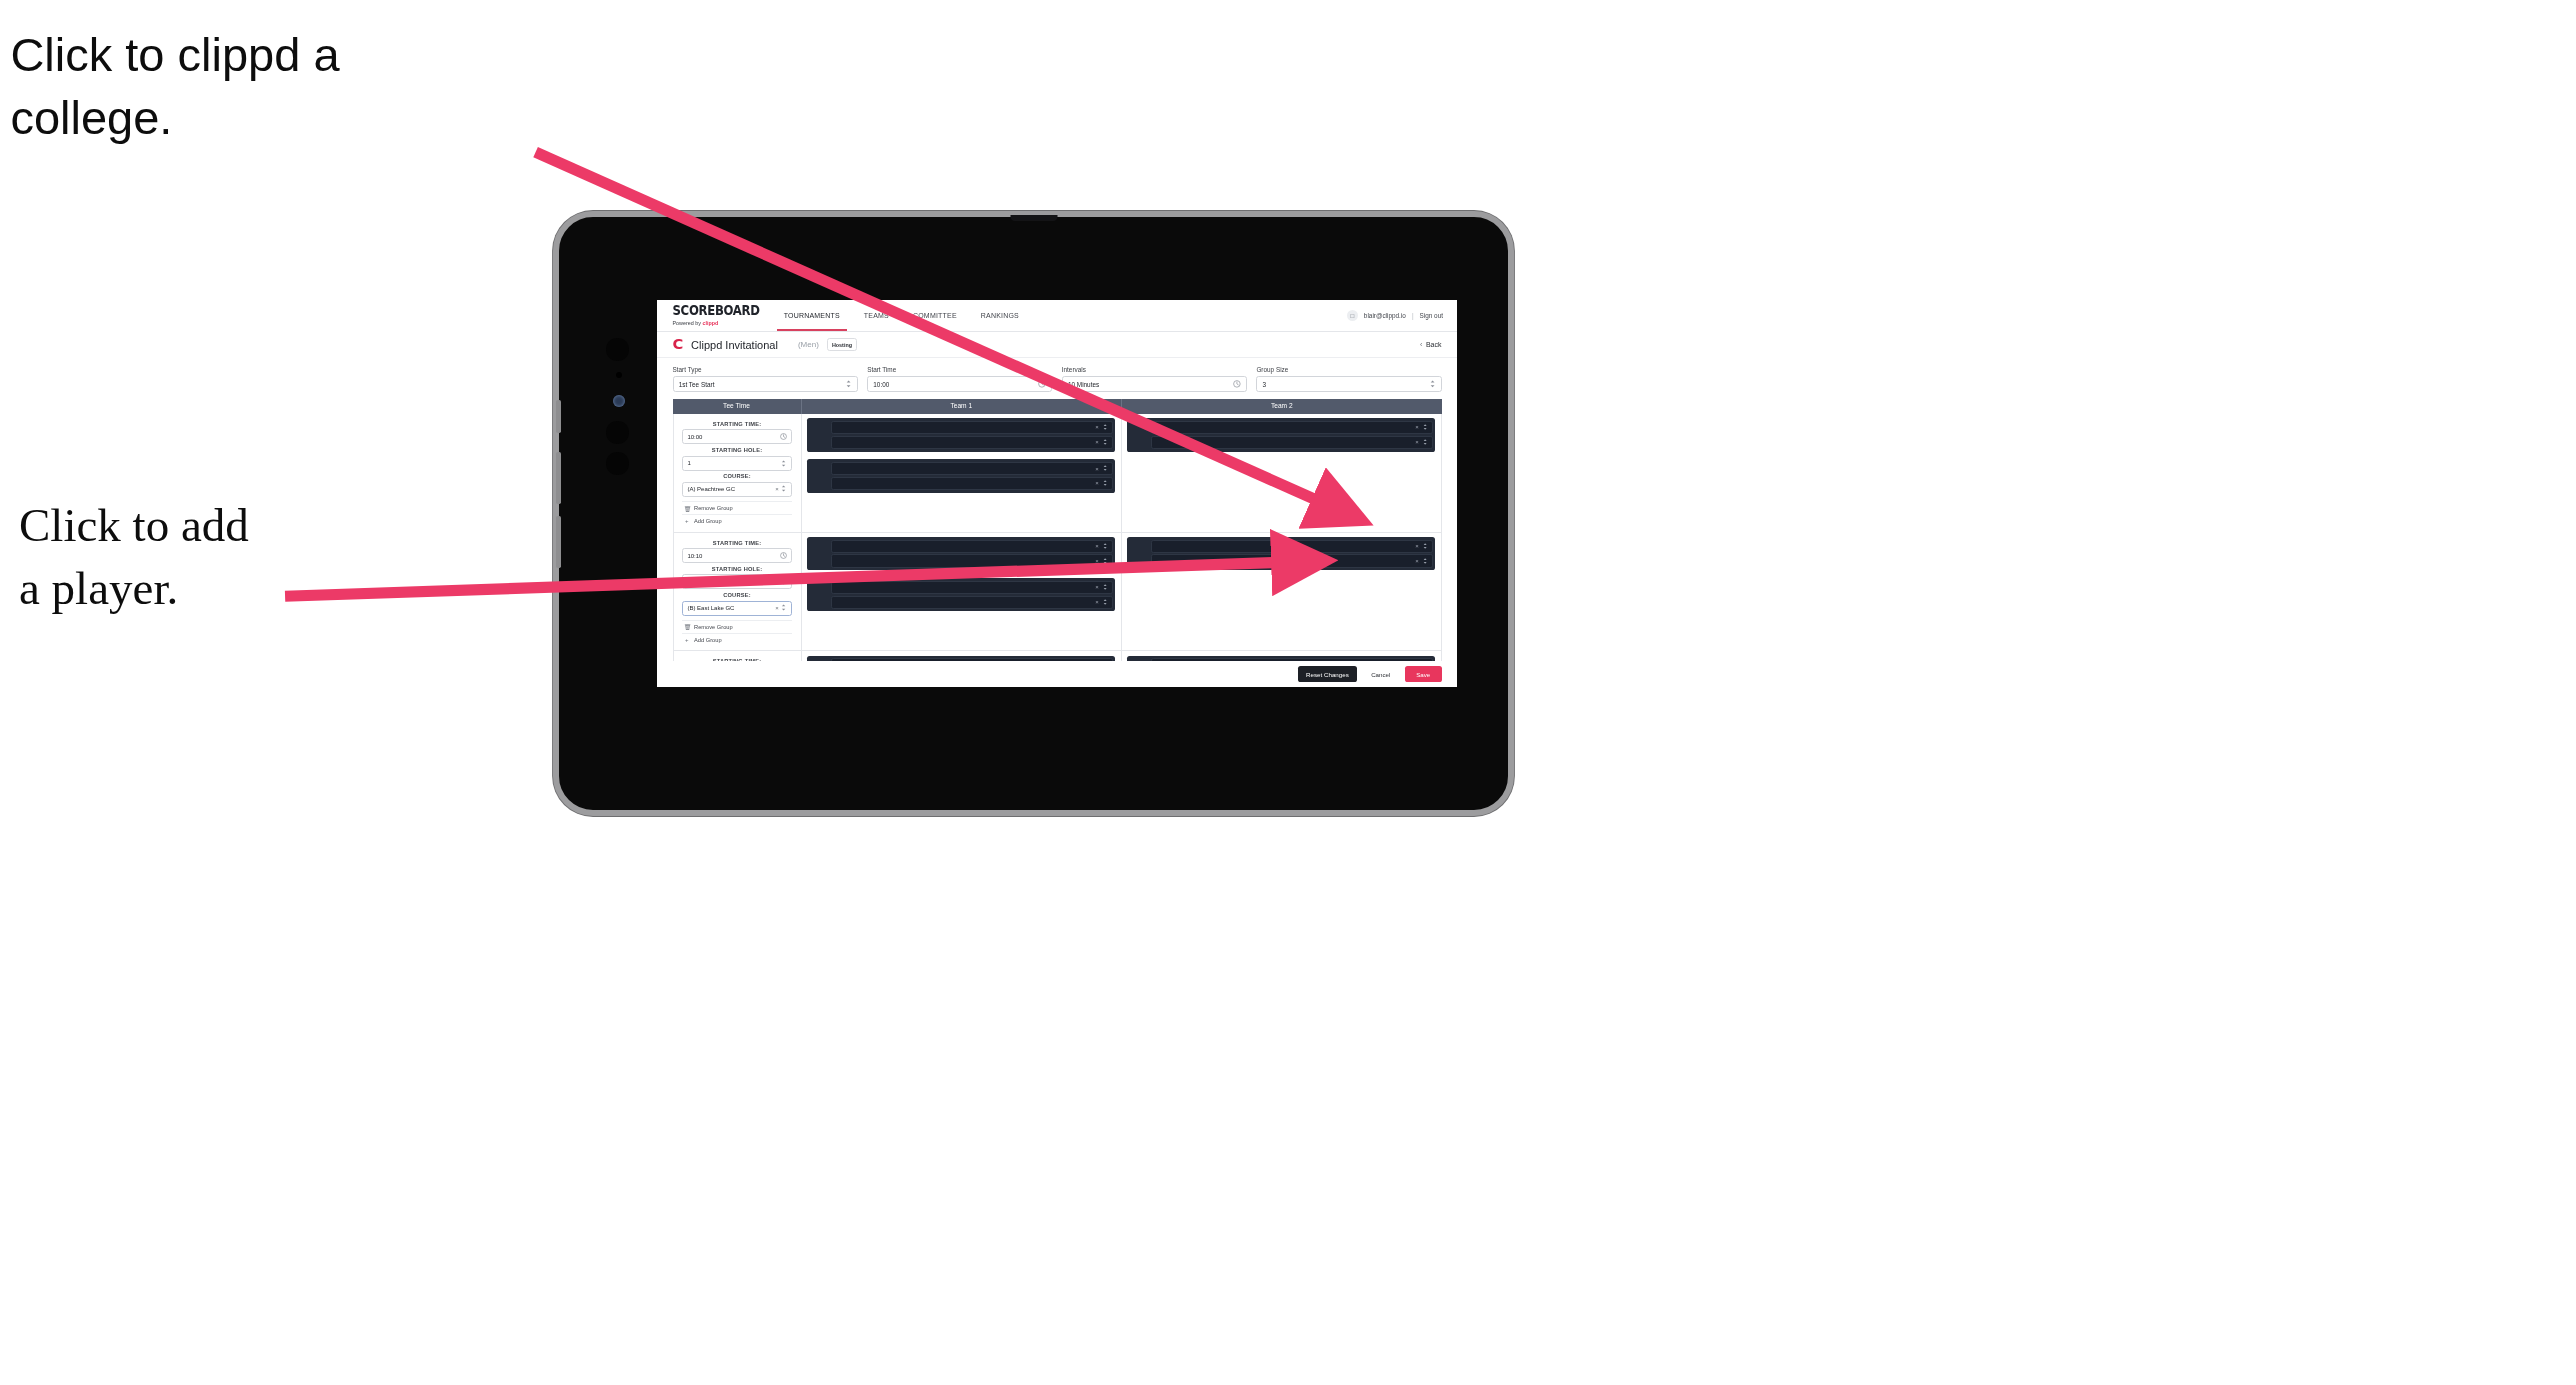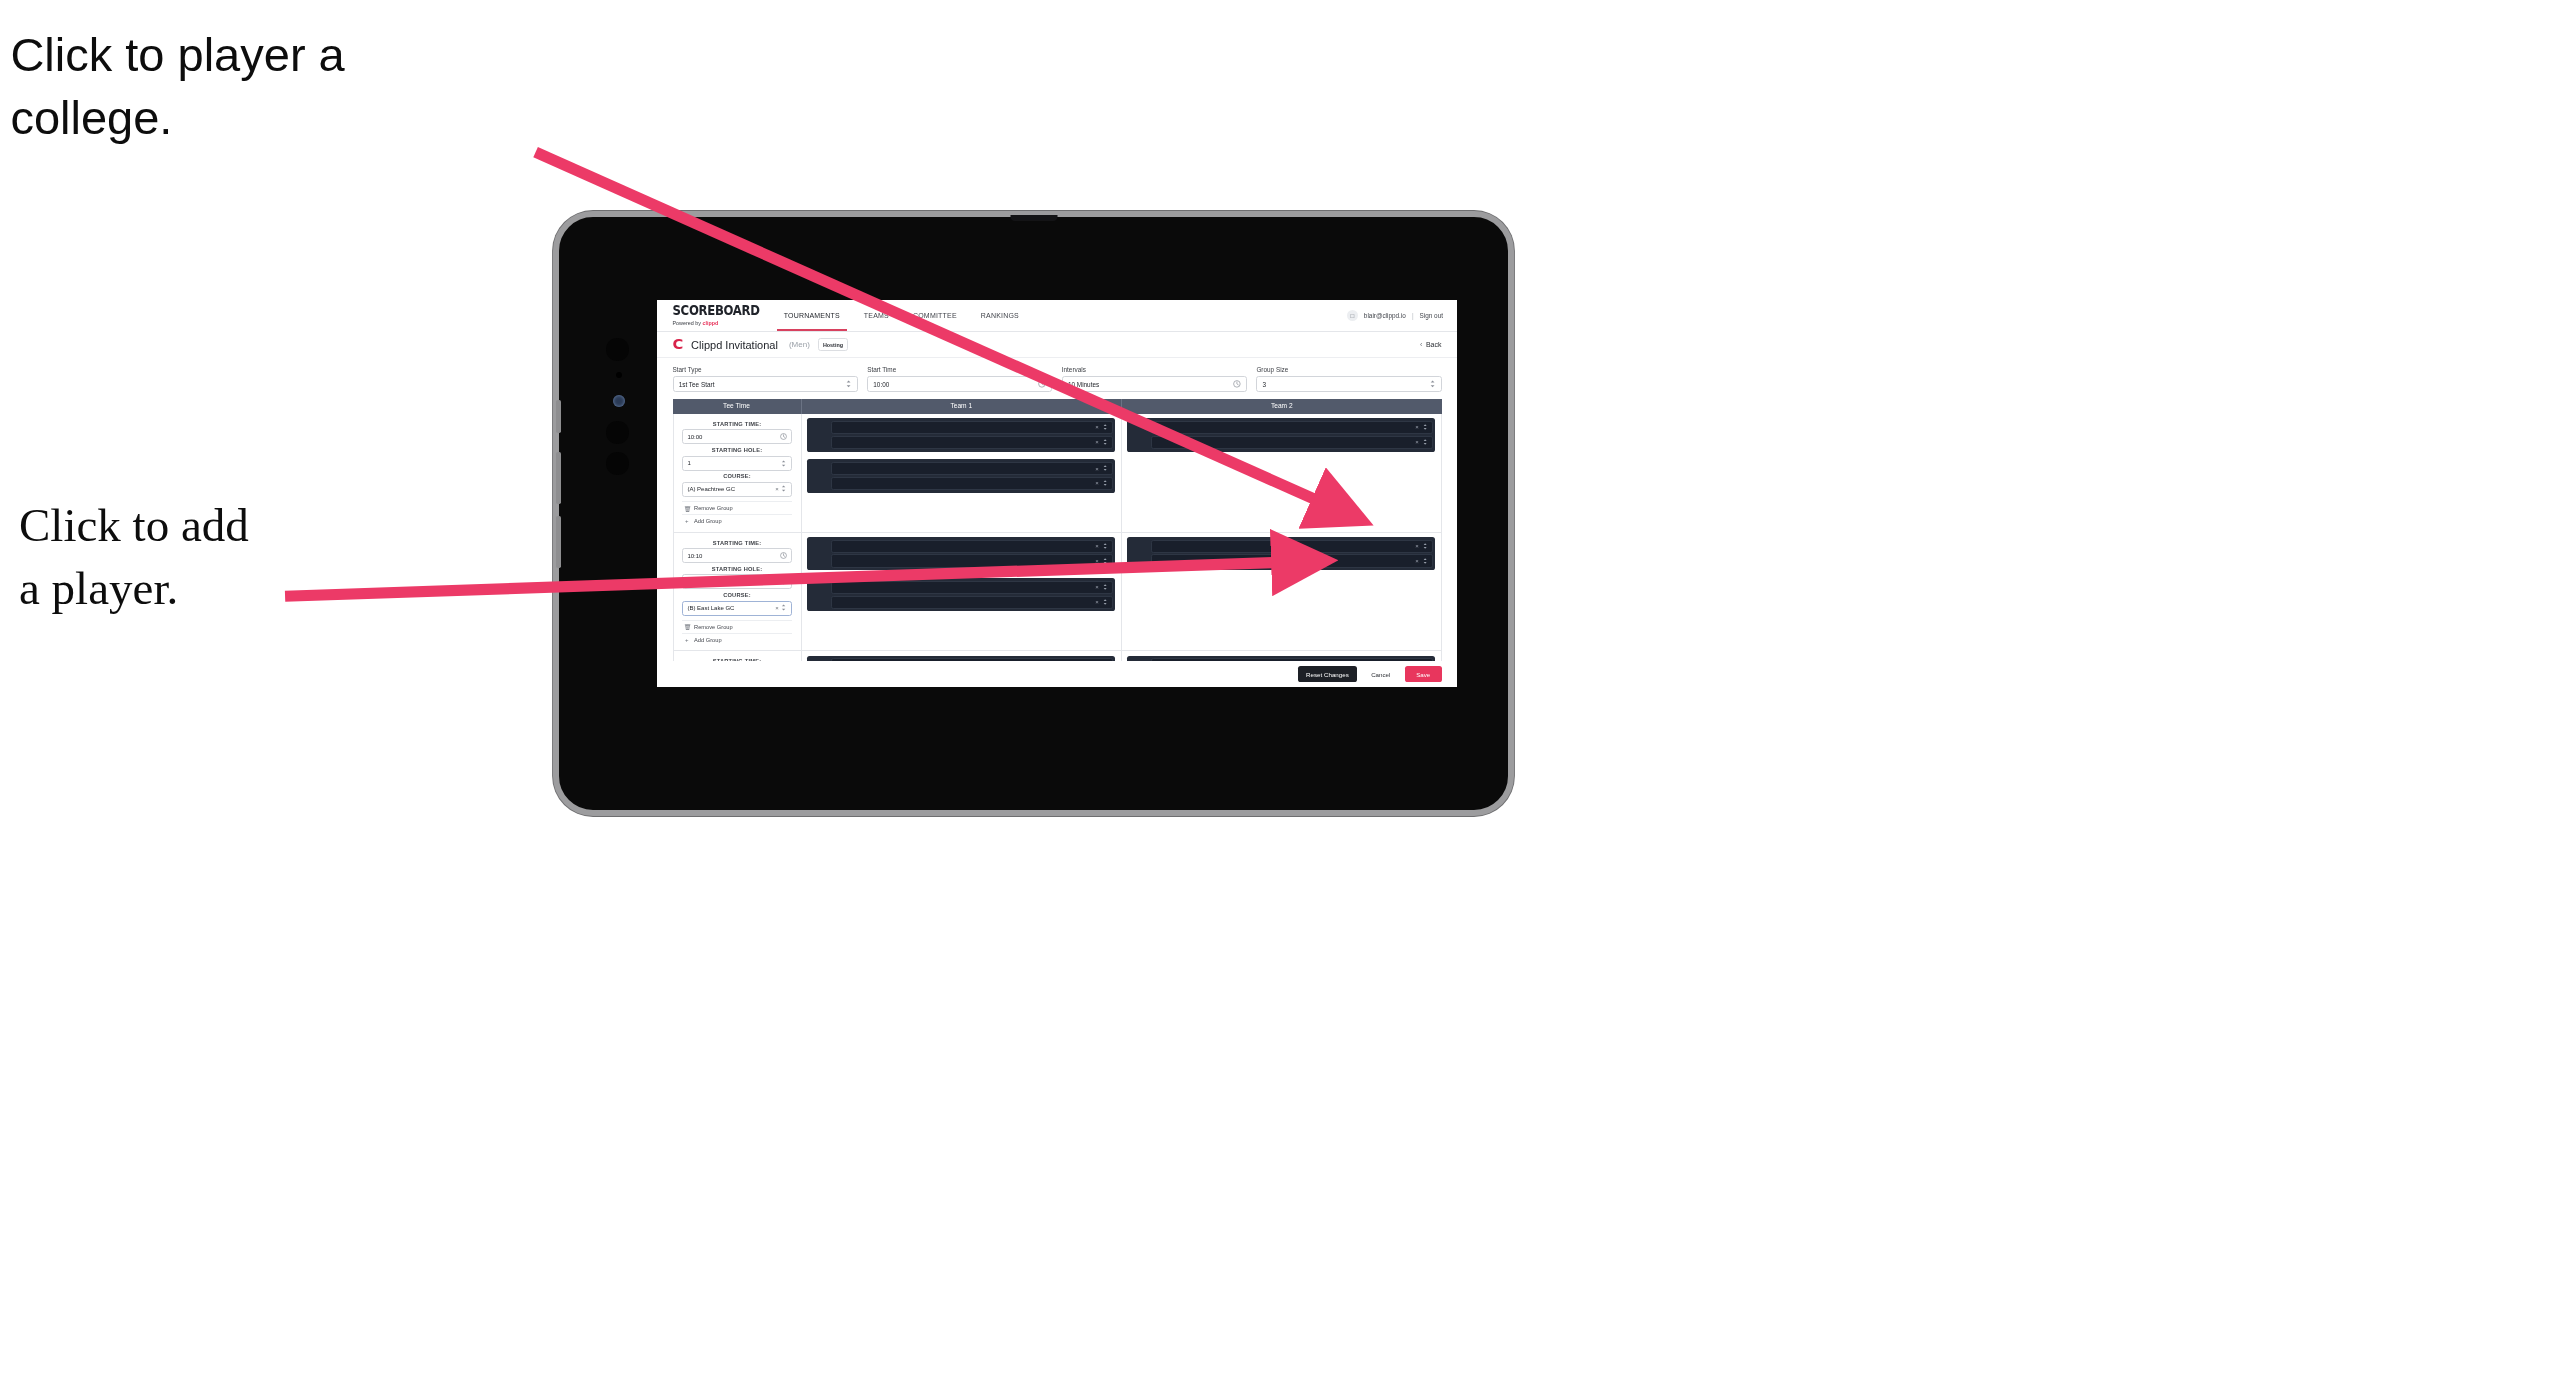--- a/index.html
+++ b/index.html
@@ -111,21 +111,21 @@
     border-bottom:0.9px solid #edeef1;
     background:#fff;
     position:relative;
   }
   .logo-c{
     font-family:"DejaVu Sans",sans-serif;
     color:#d8234a;font-size:14.7px;font-weight:bold;line-height:1;
     margin-right:7.8px;
   }
   .evt-name{font-size:11px;color:#23262c;}
-  .evt-gender{font-size:8px;color:#9aa0a8;margin-left:11px;}
+  .evt-gender{font-size:8px;color:#9aa0a8;margin-left:20px;}
   .hosting-pill{
     margin-left:7.8px;
     border:0.9px solid #dcdee2;border-radius:2.6px;
     padding:2.2px 4.3px;
     font-size:5.4px;font-weight:bold;color:#2a2d33;
     background:#fff;
   }
   .back-btn{
     margin-left:auto;display:flex;align-items:center;gap:3.5px;
     font-size:7px;color:#2a2d33;cursor:pointer;
@@ -244,21 +244,21 @@
     font-size:6.2px;border-radius:2.6px;cursor:pointer;
     display:flex;align-items:center;justify-content:center;
   }
   .btn-reset{background:#1d2026;color:#fff;padding:4.3px 7.8px;}
   .btn-cancel{background:transparent;color:#2a2d33;padding:4.3px 6px;}
   .btn-save{background:#e8365d;color:#fff;padding:4.3px 11.2px;}
 </style>
 </head>
 <body>
 
-<div class="annotation" id="anno-college">Click to player a
+<div class="annotation" id="anno-college">Click to clippd a
 college.</div>
 
 <div class="annotation" id="anno-player">Click to add
 a player.</div>
 
 <svg class="arrow-svg" viewBox="0 0 2982 1604">
   <defs>
     <marker id="ah" markerWidth="6" markerHeight="6" refX="2.2" refY="3" orient="auto">
       <path d="M0,0 L6,3 L0,6 z" fill="#ec3a67"></path>
     </marker>

